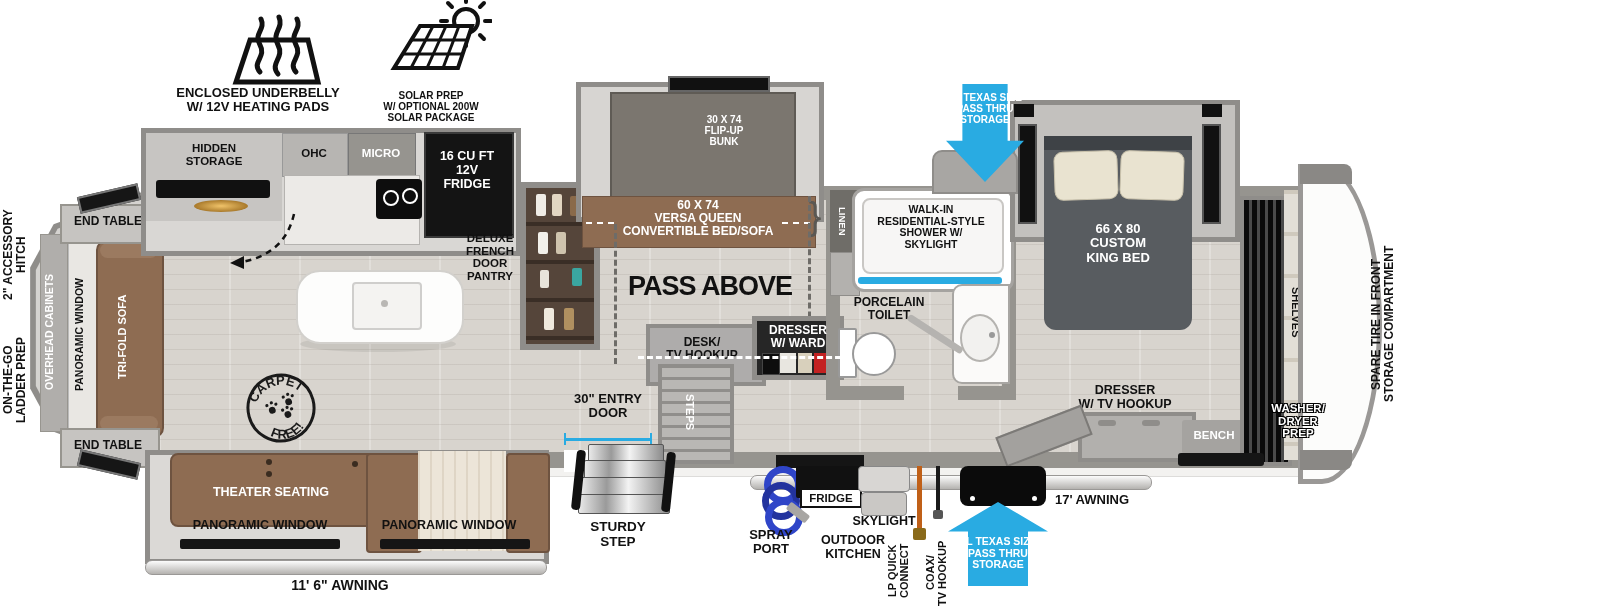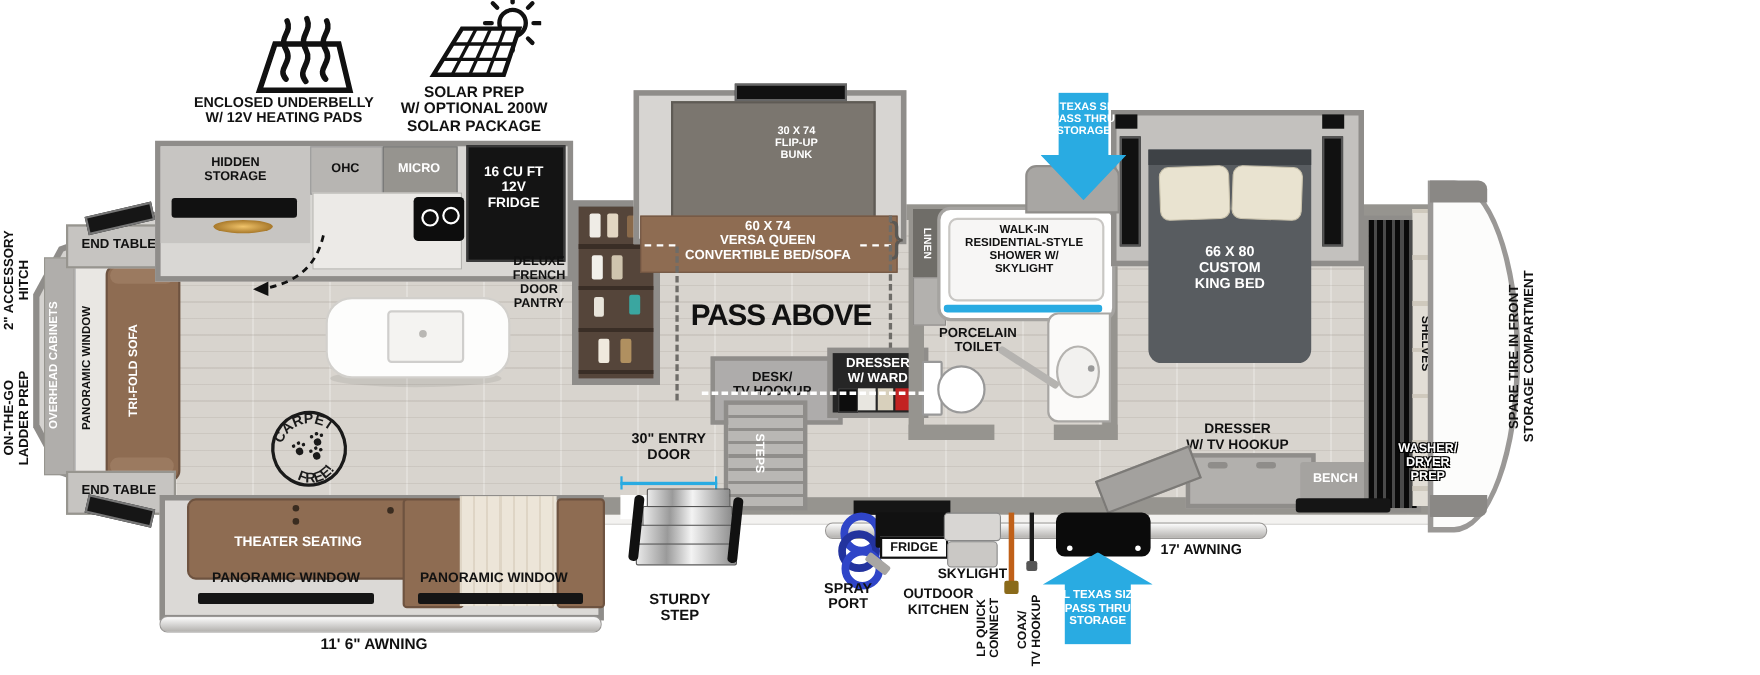--- a/index.html
+++ b/index.html
@@ -48,21 +48,21 @@
     </g>
     <polygon points="8,68 34,26 86,26 72,68" fill="#fff" stroke="#111" stroke-width="4"></polygon>
     <g stroke="#111" stroke-width="3">
       <line x1="47" y1="26" x2="25" y2="68"></line>
         <line x1="60" y1="26" x2="41" y2="68"></line>
         <line x1="73" y1="26" x2="57" y2="68"></line>
       <line x1="26" y1="40" x2="81" y2="40"></line>
         <line x1="17" y1="54" x2="77" y2="54"></line>
     </g>
   </svg>
-  <div class="lbl" style="left:346px;top:76px;width:170px;font-size:14px;">SOLAR PREP
+  <div class="lbl" style="left:346px;top:90px;width:170px;font-size:10px;">SOLAR PREP
 W/ OPTIONAL 200W
 SOLAR PACKAGE</div>
 
   <div class="abs" style="left:26px;top:184px;width:138px;height:288px;background:#8f8d8a;clip-path:polygon(100% 0,20% 14%,3% 29%,3% 71%,20% 86%,100% 100%);"></div>
   <div class="abs" style="left:32px;top:190px;width:128px;height:276px;background:#d5d3d0;clip-path:polygon(100% 0,20% 14%,3% 29%,3% 71%,20% 86%,100% 100%);"></div>
   <div class="lbl v" style="left:2px;top:192px;height:126px;font-size:12px;">2" ACCESSORY
 HITCH</div>
   <div class="lbl v" style="left:2px;top:322px;height:116px;font-size:12px;">ON-THE-GO
 LADDER PREP</div>
 
@@ -265,21 +265,21 @@
 
   <div class="abs" style="left:776px;top:455px;width:88px;height:13px;background:#151515;"></div>
   <div class="abs" style="left:1178px;top:453px;width:86px;height:13px;background:#151515;border-radius:3px;"></div>
 
   <div class="abs metal" style="left:588px;top:444px;width:74px;height:16px;"></div>
   <div class="abs metal" style="left:584px;top:460px;width:80px;height:17px;"></div>
   <div class="abs metal" style="left:580px;top:477px;width:86px;height:17px;"></div>
   <div class="abs metal" style="left:578px;top:494px;width:90px;height:18px;"></div>
   <div class="abs" style="left:574px;top:450px;width:9px;height:60px;background:#111;border-radius:4px;transform:rotate(6deg);"></div>
   <div class="abs" style="left:664px;top:452px;width:9px;height:60px;background:#111;border-radius:4px;transform:rotate(6deg);"></div>
-  <div class="lbl" style="left:566px;top:520px;width:104px;font-size:13.5px;margin-top:18px;">STURDY
+  <div class="lbl" style="left:566px;top:520px;width:104px;font-size:13.5px;">STURDY
 STEP</div>
 
   <div class="abs awnbar" style="left:750px;top:475px;width:400px;height:13px;"></div>
   <div class="lbl" style="left:1040px;top:493px;width:104px;font-size:13px;">17' AWNING</div>
 
   <div class="abs" style="left:762px;top:466px;width:34px;height:60px;">
     <div class="abs" style="left:2px;top:0;width:24px;height:24px;border:7px solid #2f45c8;border-radius:50%;"></div>
     <div class="abs" style="left:0;top:16px;width:24px;height:24px;border:7px solid #23339e;border-radius:50%;"></div>
     <div class="abs" style="left:3px;top:32px;width:24px;height:24px;border:7px solid #2f45c8;border-radius:50%;"></div>
   </div>

